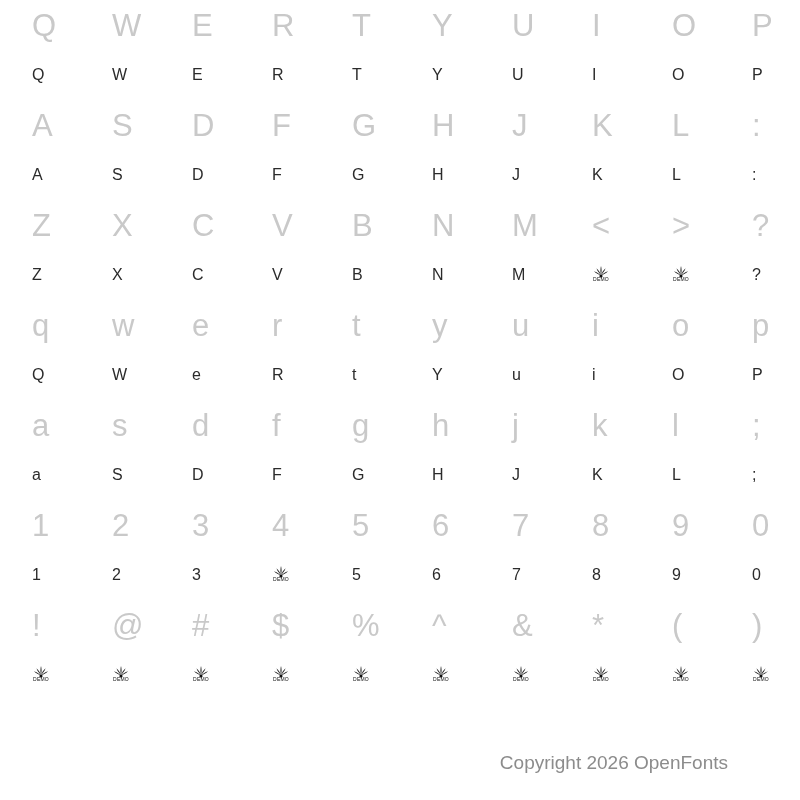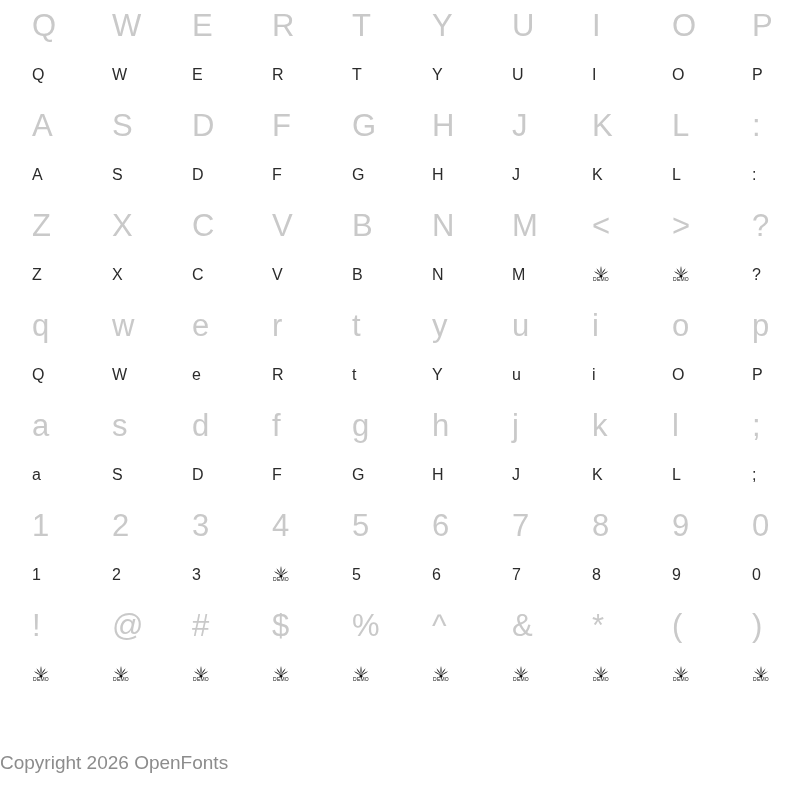--- a/index.html
+++ b/index.html
@@ -77,21 +77,21 @@
     letter-spacing: 0.2px;
     color: #111;
     font-family: "Liberation Sans", sans-serif;
     line-height: 1;
   }
   .copyright {
     position: absolute;
     left: 0;
     top: 752px;
     width: 800px;
-    text-align: left;
+    text-align: right;
     padding-right: 72px;
     box-sizing: border-box;
     font-size: 19px;
     color: #8c8c8c;
     font-family: "Liberation Sans", sans-serif;
   }
 </style>
 </head>
 <body>
 

